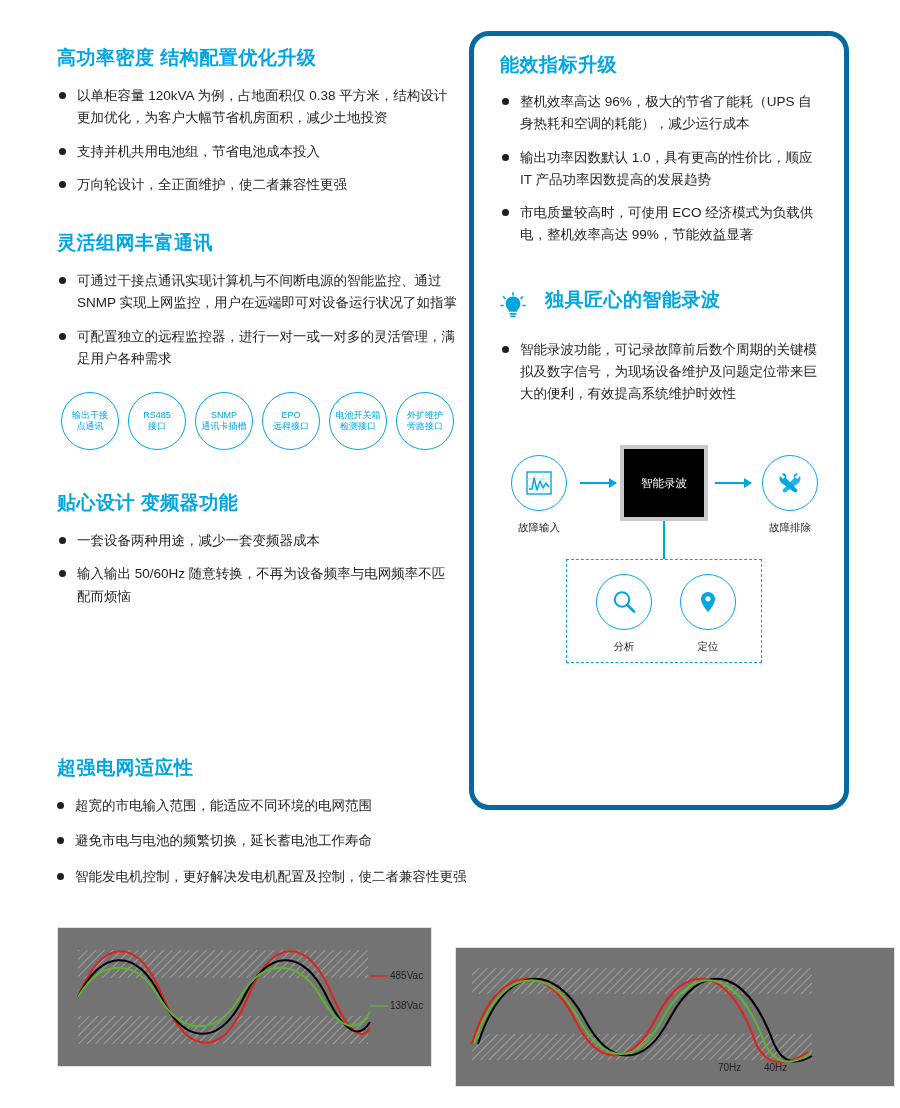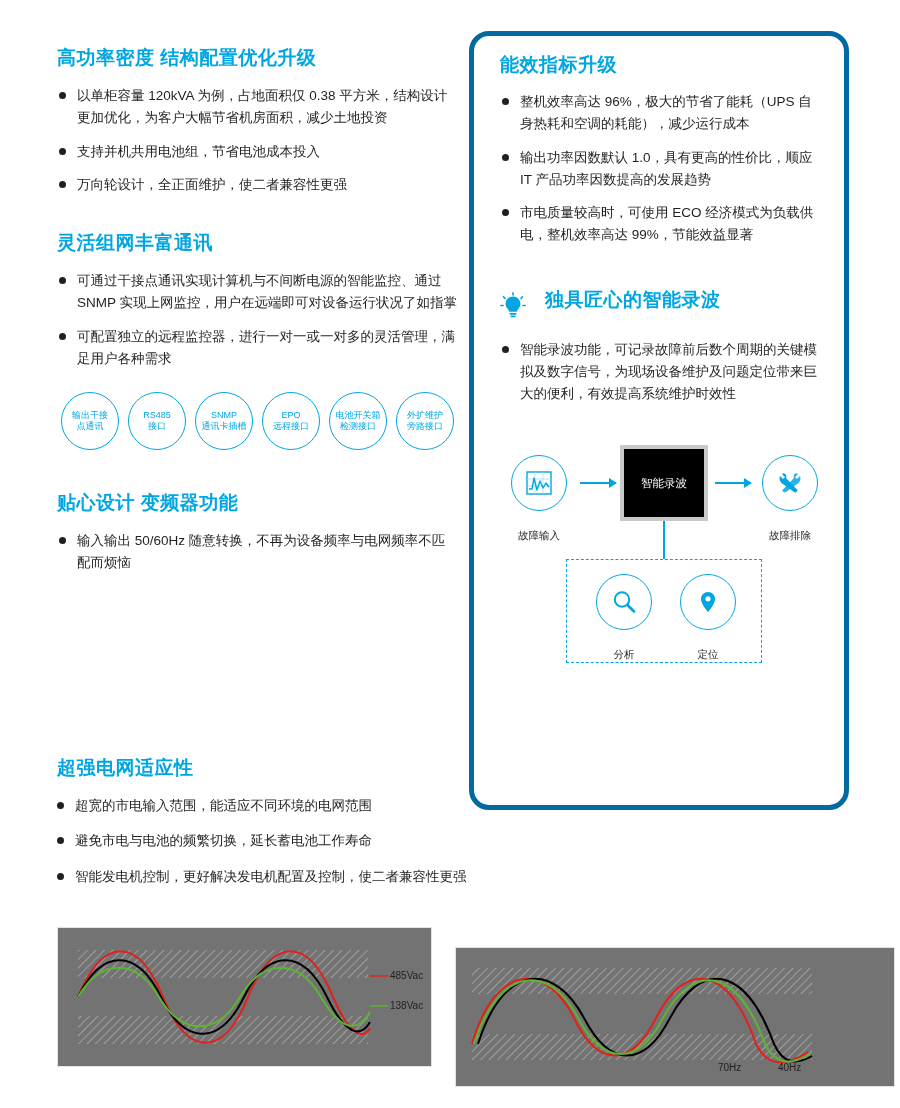--- a/index.html
+++ b/index.html
@@ -124,21 +124,21 @@
     justify-content: center;
     box-sizing: border-box;
     background: #fff;
   }
   .flow-item {
     position: absolute;
     text-align: center;
     font-size: 10.5px;
     color: #231f20;
   }
-  .flow-item .cap { margin-top: 18px; display: block; }
+  .flow-item .cap { margin-top: 10px; display: block; }
   .black-box {
     position: absolute;
     width: 88px;
     height: 76px;
     background: #000;
     border: 4px solid #c9c9c9;
     box-sizing: border-box;
     color: #fff;
     font-size: 11.5px;
     display: flex;
@@ -242,20 +242,21 @@
         <div class="pill">
           <span>外扩维护</span>
           <span>旁路接口</span>
         </div>
       </div>
     </div>
 
     <div class="block" style="margin-top:40px;">
       <h2 class="section-title">贴心设计 变频器功能</h2>
       <ul class="bullets">
+        <li>一套设备两种用途，减少一套变频器成本</li>
         <li>输入输出 50/60Hz 随意转换，不再为设备频率与电网频率不匹配而烦恼</li>
       </ul>
     </div>
 
   </div>
 
   <div class="right-panel">
 
     <h2 class="section-title">能效指标升级</h2>
     <ul class="bullets">
@@ -381,16 +382,16 @@
           <line x1="0" y1="0" x2="0" y2="6" stroke="#c9c9c9" stroke-width="1"></line>
         </pattern>
       </defs>
       <rect x="16" y="20" width="340" height="26" fill="url(#hatchR)"></rect>
       <rect x="16" y="86" width="340" height="26" fill="url(#hatchR)"></rect>
       <path d="M16 96 C40 14, 90 14, 118 70 C142 120, 175 120, 200 70 C228 14, 272 14, 300 96 C312 120, 330 118, 352 104" fill="none" stroke="#e2211c" stroke-width="2"></path>
       <path d="M22 96 C48 14, 98 14, 128 70 C154 120, 188 120, 214 70 C244 14, 288 14, 318 96 C328 118, 342 116, 356 108" fill="none" stroke="#000000" stroke-width="2"></path>
       <path d="M18 96 C44 16, 94 16, 122 70 C148 118, 182 118, 207 70 C236 16, 280 16, 309 96 C320 118, 336 117, 354 106" fill="none" stroke="#5cb531" stroke-width="2"></path>
     </svg>
     <div class="wave-label" style="left:262px; top:114px;">70Hz</div>
-    <div class="wave-label" style="left:322px; top:114px;">40Hz</div>
+    <div class="wave-label" style="left:308px; top:114px;">40Hz</div>
   </div>
 
 </div>
 
 </body></html>

